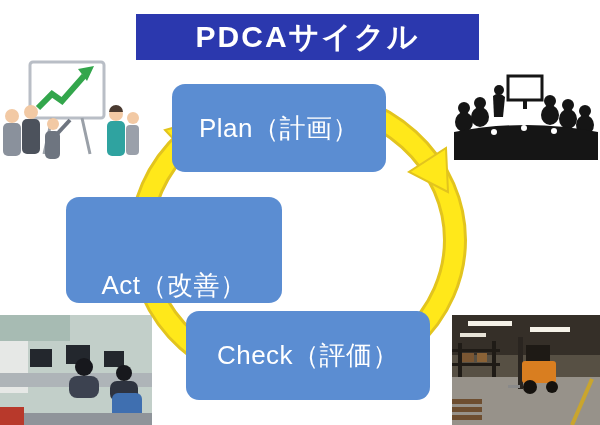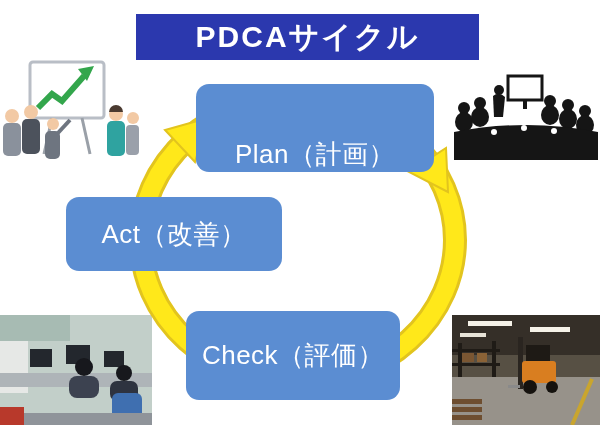--- a/index.html
+++ b/index.html
@@ -19,24 +19,24 @@
   .ring-svg{left:0;top:0;z-index:2;}
   .ring-under{stroke:var(--arrow-edge,#E2C41E);}
   .ring{stroke:var(--arrow,#FFE81A);}
   .arrowhead{fill:var(--arrow,#FFE81A);stroke:var(--arrow-edge,#E2C41E);stroke-width:2;}
   
   .pbox{
     z-index:4;background:var(--box-bg,#5B8DD2);color:#fff;border-radius:13px;
     display:flex;align-items:center;justify-content:center;
     font-size:26px;letter-spacing:0.5px;
   }
-  .box-plan {left:196px;top:84px; width:238px;height:88px;align-items:flex-end;}
-  .box-act  {left:66px; top:197px;width:216px;height:74px;}
+  .box-plan {left:172px;top:84px; width:214px;height:88px;}
+  .box-act  {left:66px; top:197px;width:216px;height:106px;align-items:flex-end;}
   .box-do   {left:310px;top:196px;width:216px;height:90px;}
-  .box-check{left:186px;top:311px;width:214px;height:89px;}
+  .box-check{left:186px;top:311px;width:244px;height:89px;}
   
   .corner{z-index:1;}
 </style>
 </head>
 <body>
 
 <div id="stage">
 
   <svg class="abs corner" style="left:0;top:56px" width="140" height="112" viewBox="0 0 140 112">
     <rect x="30" y="6" width="74" height="56" rx="3" fill="#ffffff" stroke="#B9BEC6" stroke-width="3"></rect>

